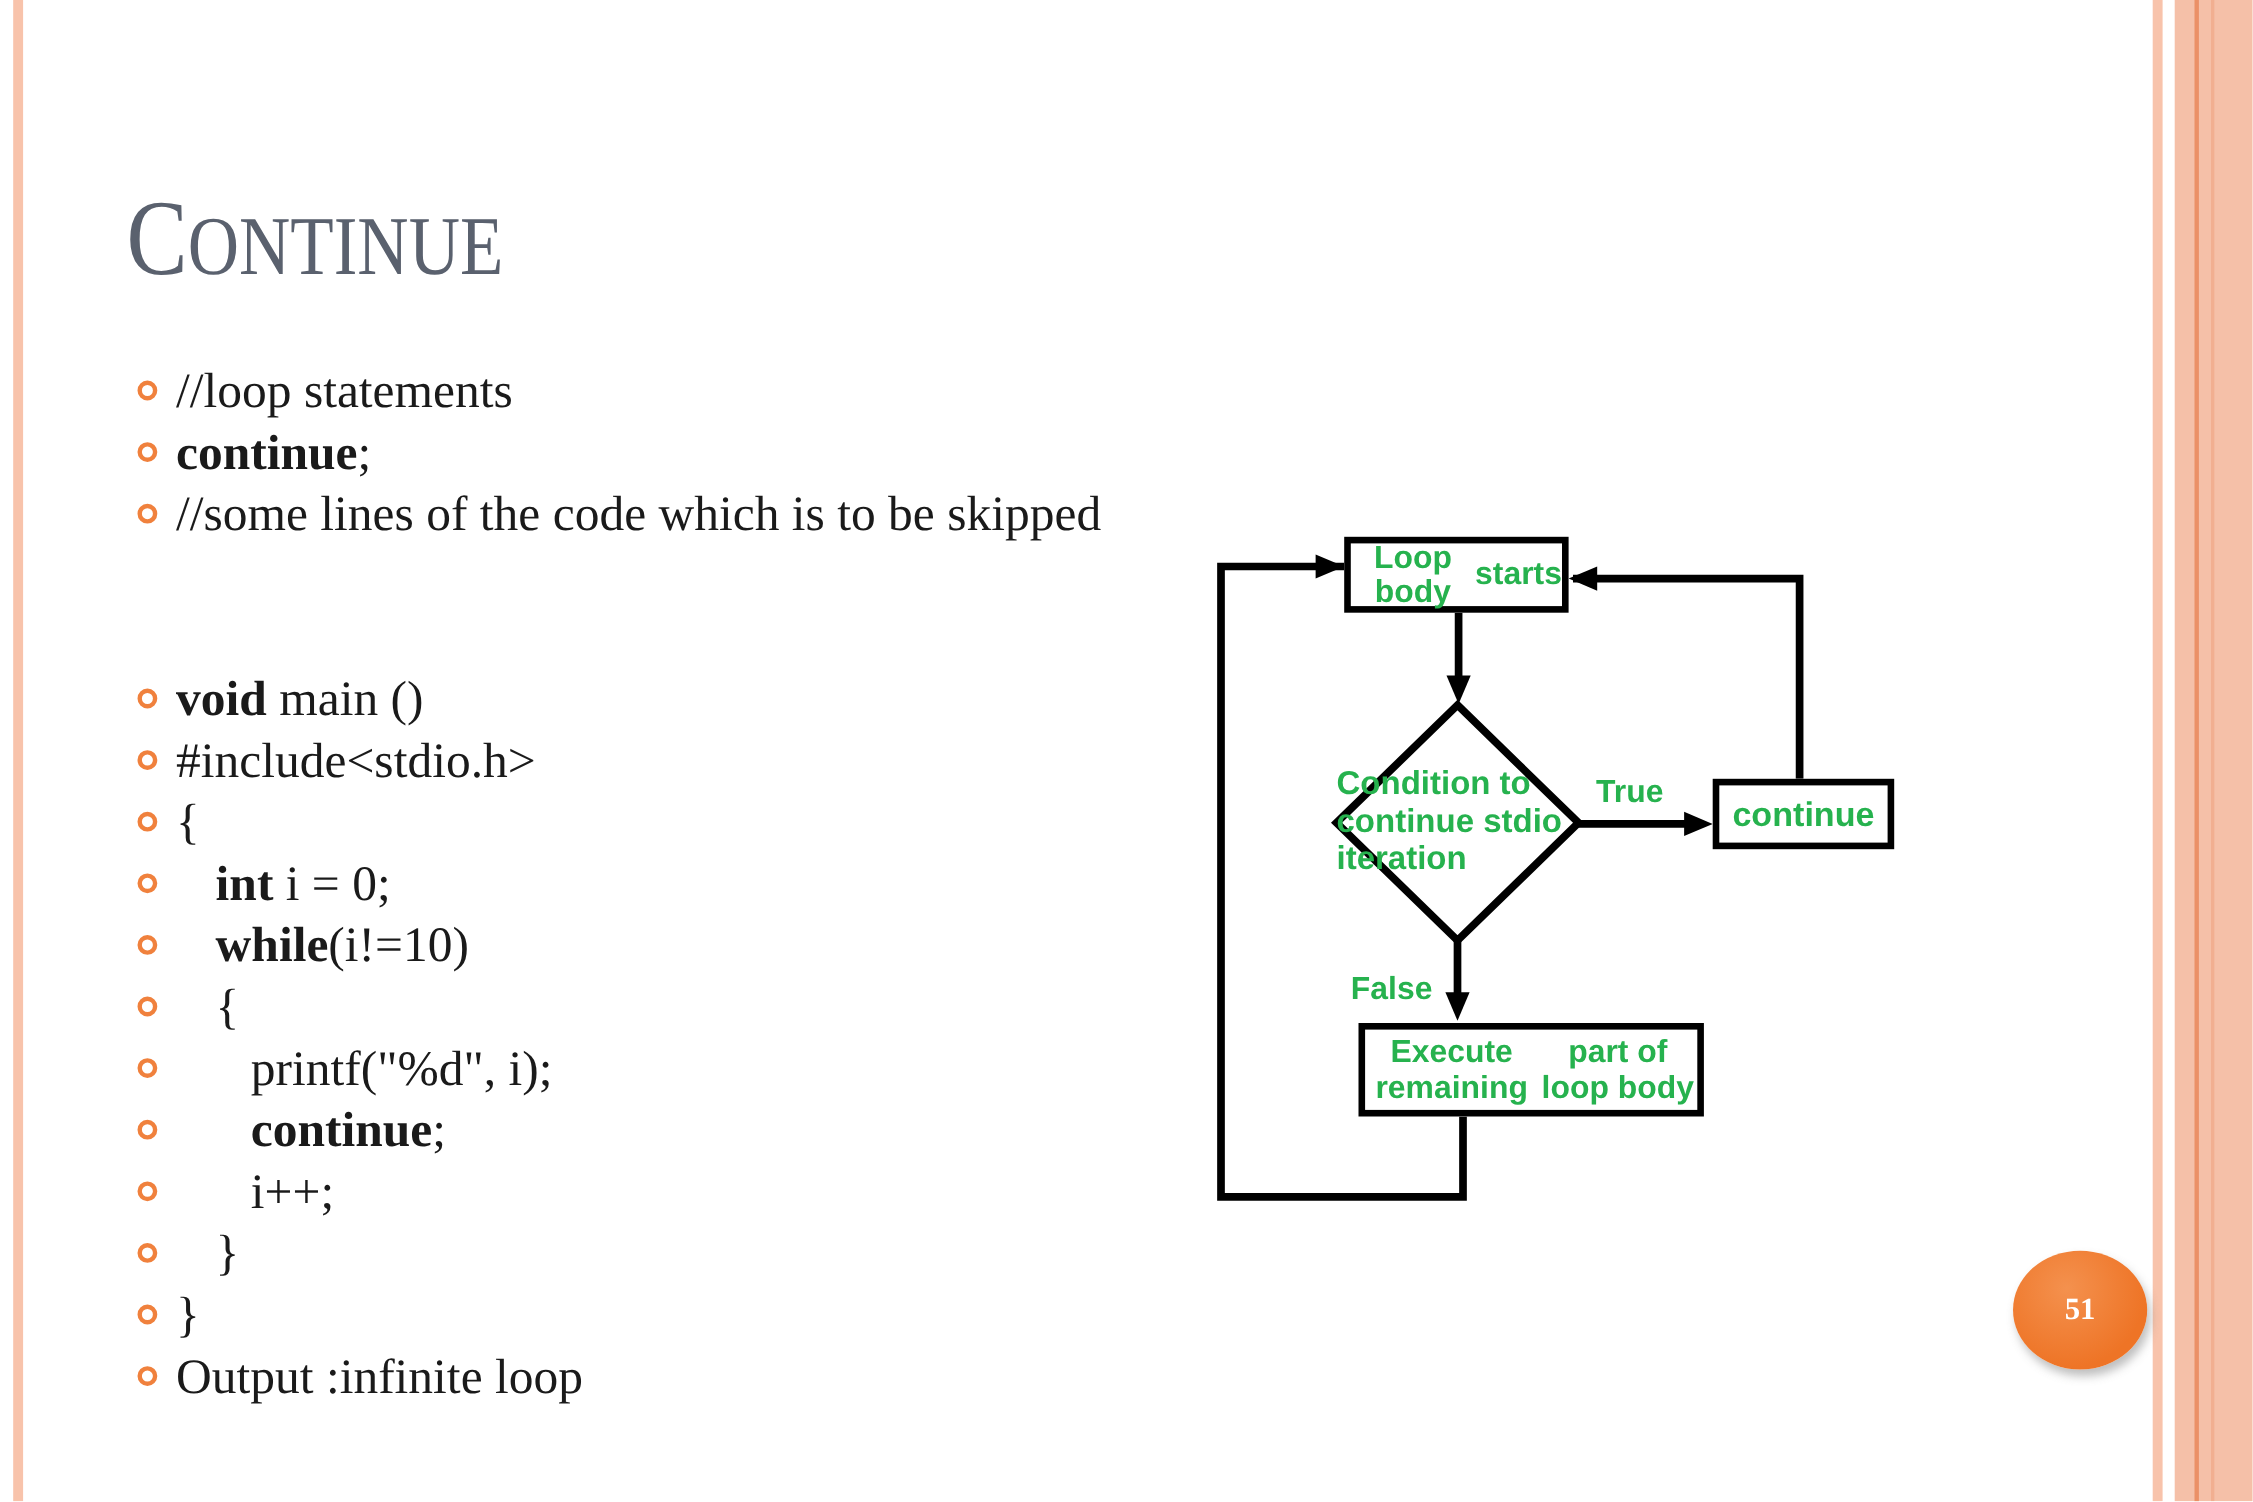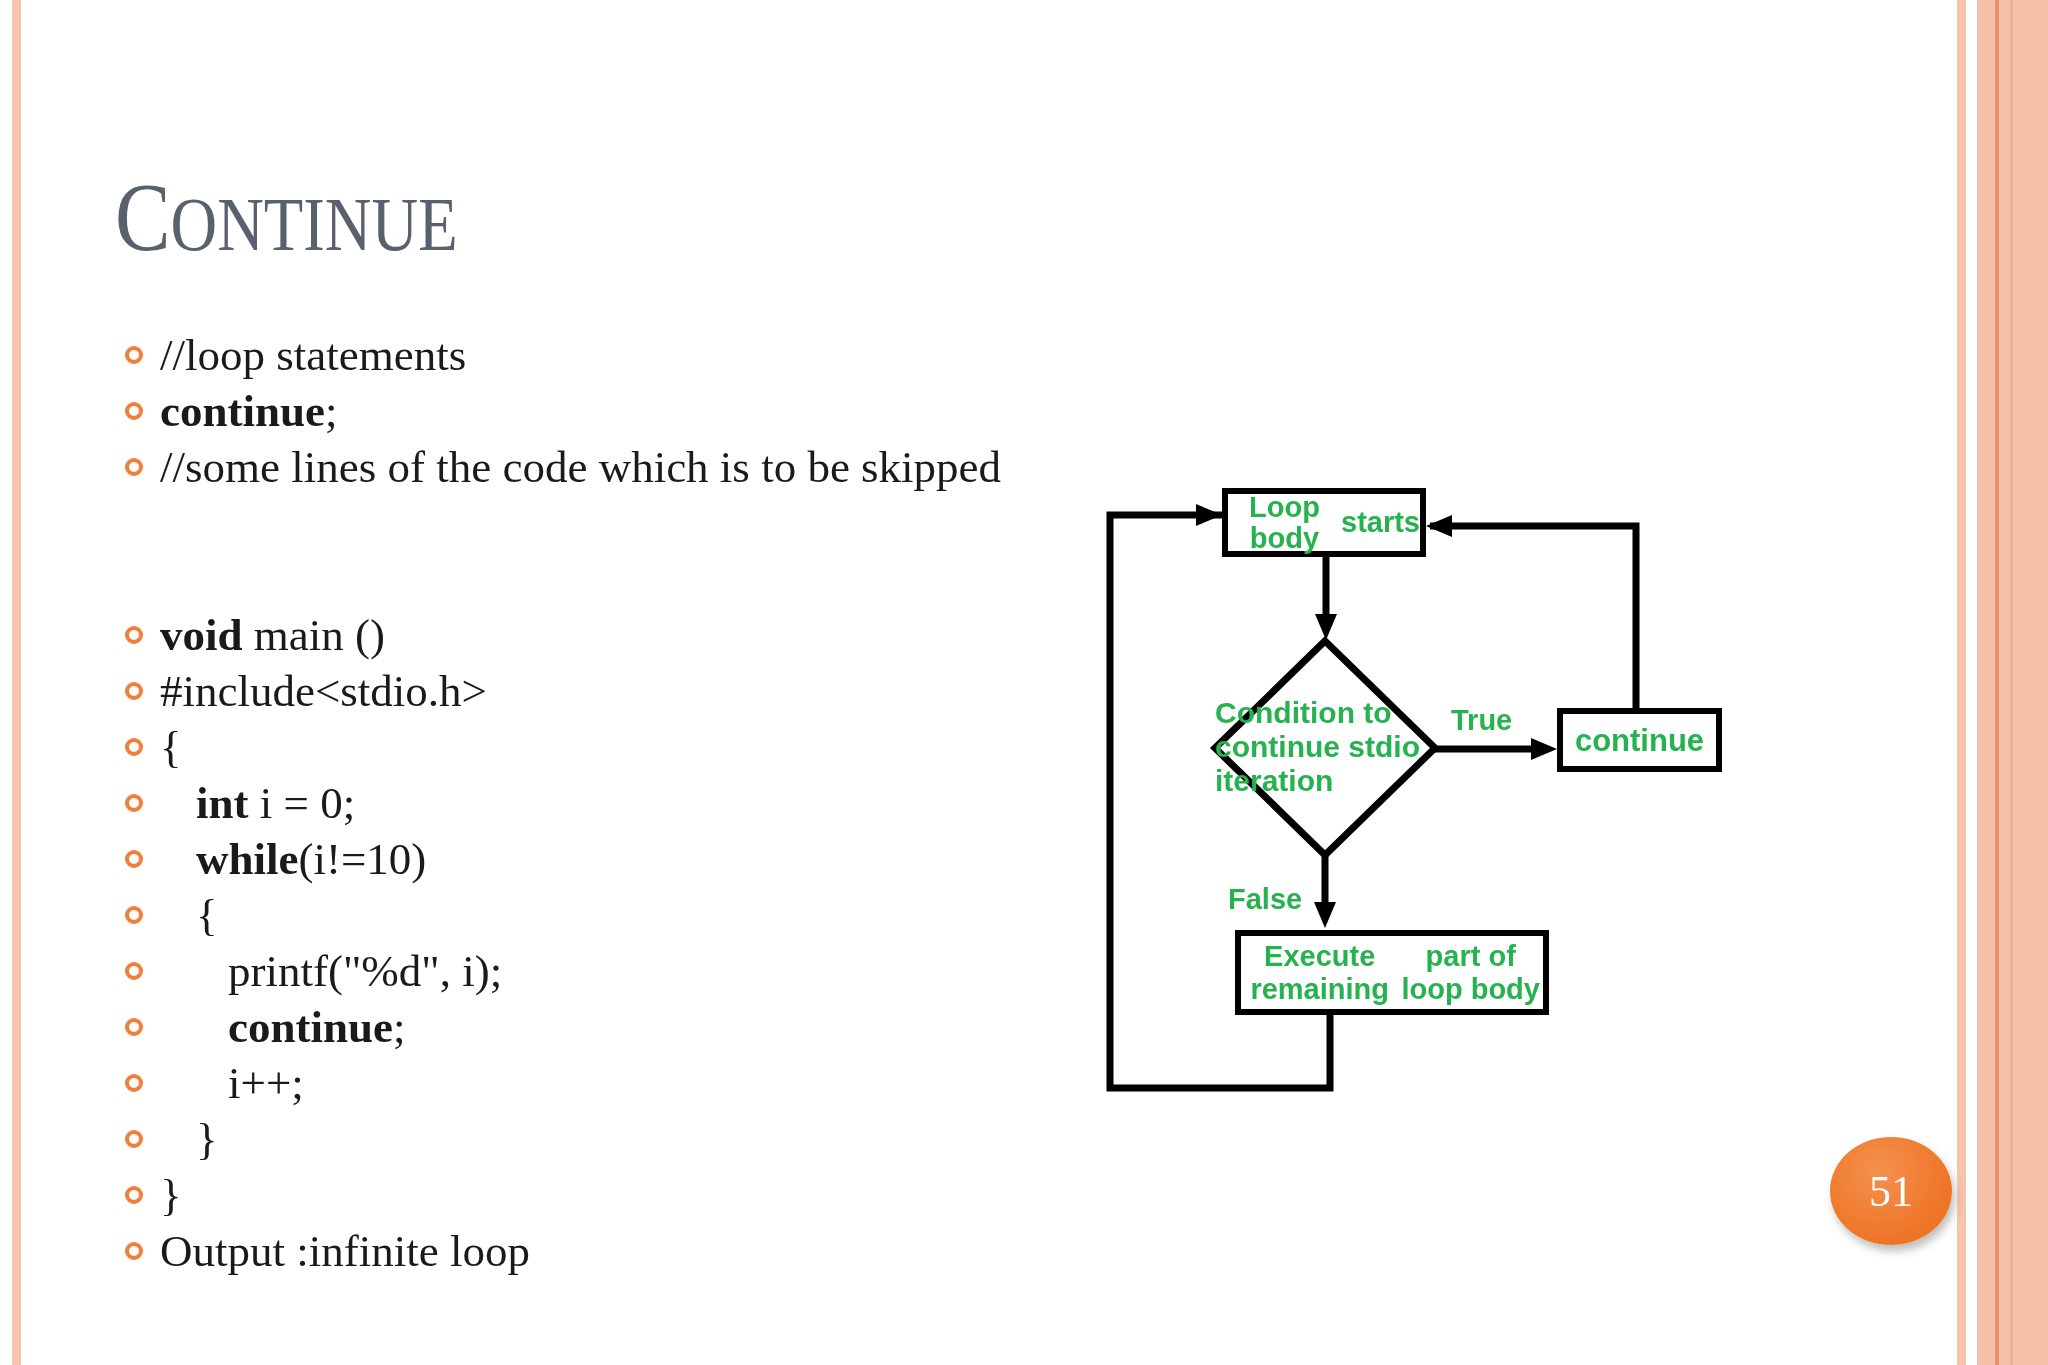--- a/index.html
+++ b/index.html
@@ -62,21 +62,21 @@
   .fc-line-text span{display:block;}
 
   
   #page-number-badge{
     position:absolute;left:1830px;top:1137px;width:122px;height:108px;border-radius:50%;
     background:radial-gradient(circle at 40% 32%, #f4914e 0%, var(--accent-orange) 70%);
     box-shadow:3px 6px 9px rgba(110,110,110,.45);
     display:flex;align-items:center;justify-content:center;z-index:4;
   }
   #page-number-badge .num{
-    color:#ffffff;font-family:"Liberation Serif", serif;font-weight:normal;font-size:44px;
+    color:#ffffff;font-family:"Liberation Serif", serif;font-weight:bold;font-size:28px;
   }
 </style>
 </head>
 <body>
 
 <div id="slide">
 
   <div class="stripe" id="stripe-left"></div>
   <div class="stripe" id="stripe-right-thin"></div>
   <div class="stripe" id="stripe-right-band"></div>

